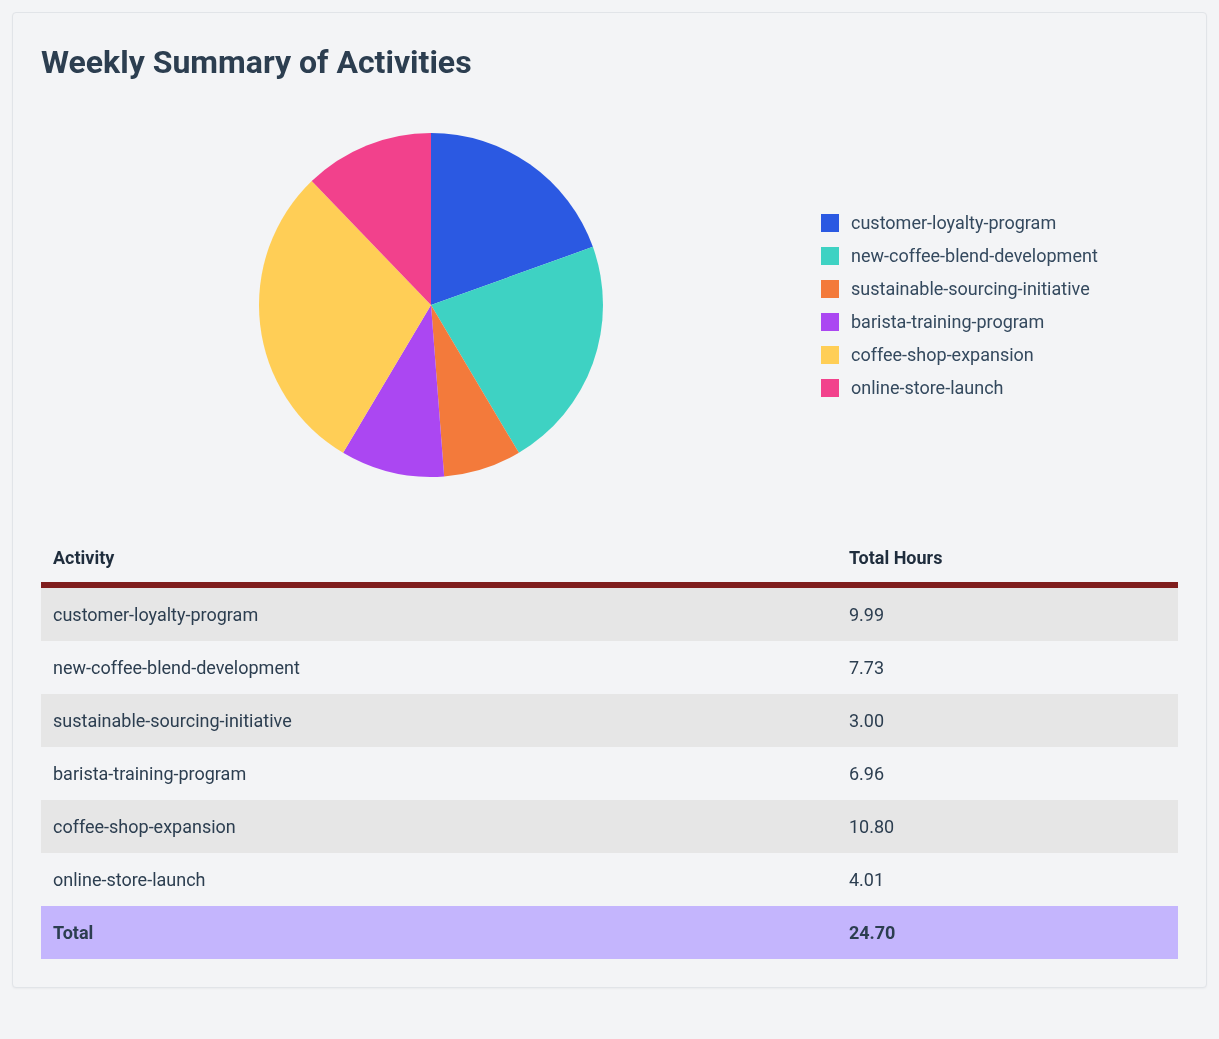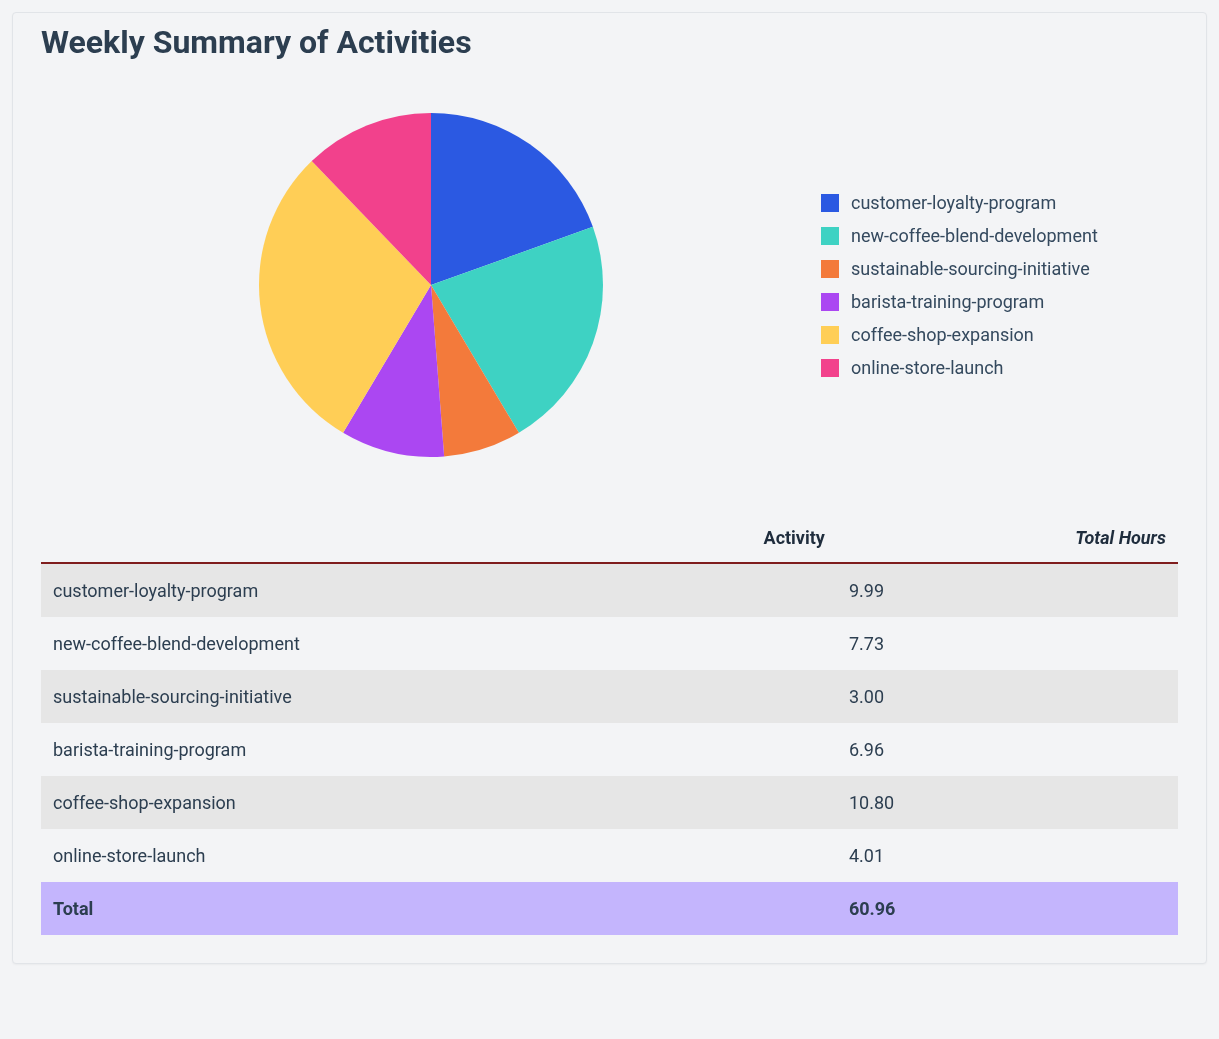--- a/index.html
+++ b/index.html
@@ -7,21 +7,21 @@
     margin: 0;
     padding: 12px;
     background: #f3f4f6;
     font-family: -apple-system, BlinkMacSystemFont, "Segoe UI", Roboto, "Helvetica Neue", Arial, sans-serif;
     color: #2c3e50;
   }
   .card {
     background: #f3f4f6;
     border: 1px solid #e1e4e8;
     border-radius: 4px;
-    padding: 6px 28px 28px 28px;
+    padding: 26px 28px 28px 28px;
     box-shadow: 0 1px 2px rgba(0,0,0,0.04);
   }
   h1.title {
     font-size: 32px;
     font-weight: 700;
     color: #2c3e50;
     margin: 4px 0 24px 0;
   }
   .chart-area {
     display: flex;
@@ -54,38 +54,38 @@
     width: 18px;
     height: 18px;
     flex: 0 0 18px;
   }
   table.summary {
     width: 100%;
     border-collapse: collapse;
     font-size: 18px;
   }
   table.summary thead th {
-    text-align: right;
+    text-align: left;
     font-weight: 700;
     color: #1f2d3d;
     padding: 14px 12px;
-    border-bottom: 2px solid #7f1d1d;
+    border-bottom: 6px solid #7f1d1d;
   }
   table.summary tbody td {
     padding: 16px 12px;
     color: #2c3e50;
   }
   table.summary tbody tr:nth-child(odd):not(.total-row) {
     background: #e6e6e6;
   }
   table.summary tbody tr.total-row {
     background: #c4b5fd;
     font-weight: 700;
   }
-  .col-hours { width: 30%; font-style: italic; }
+  .col-hours { width: 30%; }
 </style>
 </head>
 <body>
 
 <div class="card">
   <h1 class="title">Weekly Summary of Activities</h1>
 
   <div class="chart-area">
     <div class="pie-wrap">
       <svg id="pie-svg" width="350" height="350" viewBox="0 0 350 350">
@@ -152,17 +152,17 @@
         <tr>
           <td>coffee-shop-expansion</td>
           <td>10.80</td>
         </tr>
         <tr>
           <td>online-store-launch</td>
           <td>4.01</td>
         </tr>
         <tr class="total-row">
           <td>Total</td>
-          <td>60.96</td>
+          <td>24.70</td>
         </tr>
       </tbody>
   </table>
 </div>
 
 </body></html>

